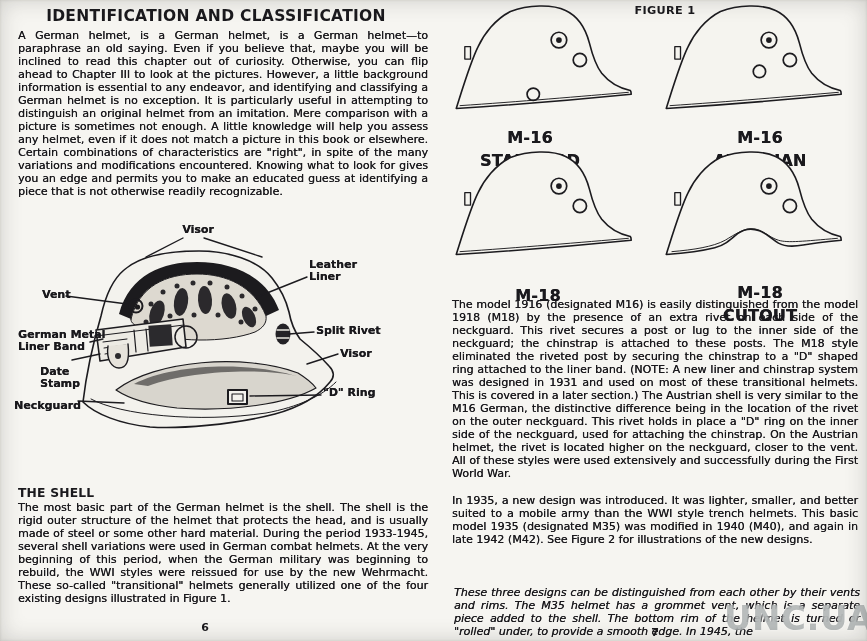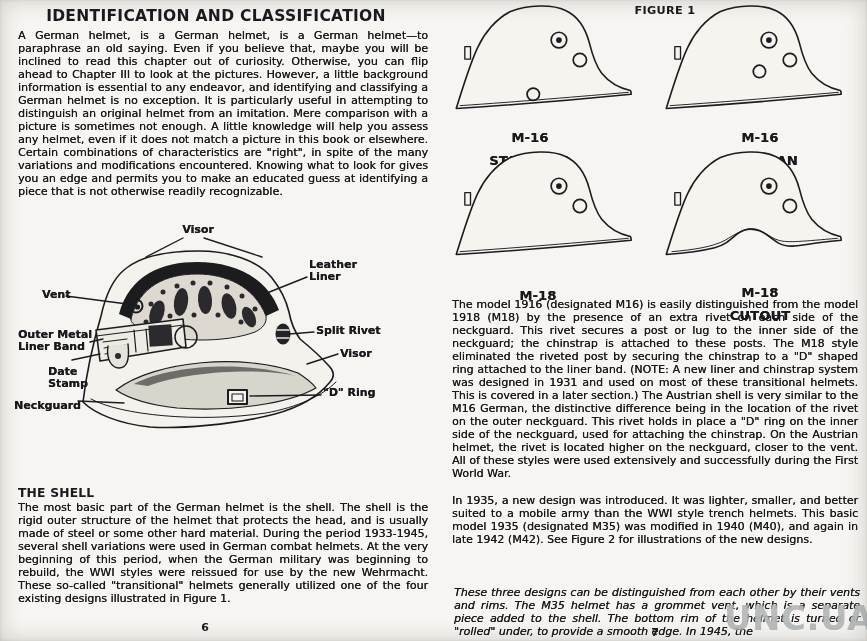--- a/index.html
+++ b/index.html
@@ -17,21 +17,21 @@
   .title{font-weight:bold;font-size:15.5px;letter-spacing:.3px;text-align:center;}
   .body{font-size:11px;line-height:13px;text-align:justify;
     text-shadow:.25px 0 0 currentColor;}
   .note{font-weight:bold;font-size:10.6px;text-align:center;}
   .h2{font-weight:bold;font-size:12.3px;letter-spacing:.2px;}
   .pagenum{font-size:11px;font-weight:bold;text-align:center;}
   .figtitle{font-weight:bold;font-size:11.3px;text-align:center;letter-spacing:.3px;}
   .lbl{font-weight:bold;font-size:11px;line-height:11.6px;white-space:pre-line;
     text-shadow:.2px 0 0 currentColor;}
   .lbl.center{text-align:center;}
-  .cap{font-weight:bold;font-size:13px;line-height:11.5px;text-align:center;
+  .cap{font-weight:bold;font-size:16px;line-height:11.5px;text-align:center;
     letter-spacing:.2px;white-space:pre-line;text-shadow:.2px 0 0 currentColor;}
   .u{text-underline-offset:2px;}
   svg{display:block;}
   .wm{position:absolute;left:724px;top:598px;width:143px;
     font-weight:bold;font-size:34px;letter-spacing:.5px;
     color:rgba(128,134,134,.55);text-shadow:0 0 2px rgba(255,255,255,.9);
     font-family:"DejaVu Sans",sans-serif;}
 </style>
 </head>
 <body>
@@ -115,25 +115,25 @@
           <path d="M321,177 L250,178"></path>
           <path d="M78,183 L124,185"></path>
         </g>
       </g>
     </svg>
 
     <span class="abs lbl center" style="left:166px;top:6px;width:64px;">Visor</span>
     <span class="abs lbl" style="left:309px;top:41px;">Leather
 Liner</span>
     <span class="abs lbl" style="left:42px;top:71px;">Vent</span>
-    <span class="abs lbl" style="left:18px;top:111px;">Outer Metal
+    <span class="abs lbl" style="left:18px;top:111px;">German Metal
 Liner Band</span>
     <span class="abs lbl" style="left:316px;top:107px;">Split Rivet</span>
     <span class="abs lbl" style="left:340px;top:130px;">Visor</span>
-    <span class="abs lbl" style="left:40px;top:148px;margin-left:8px;">Date
+    <span class="abs lbl" style="left:40px;top:148px;">Date
 Stamp</span>
     <span class="abs lbl" style="left:323px;top:169px;">"D" Ring</span>
     <span class="abs lbl" style="left:14px;top:182px;">Neckguard</span>
   </div>
 
 
   <div class="abs h2" style="left:18px;top:486px;">THE SHELL</div>
 
   <div class="abs body" style="left:18px;top:501px;width:410px;">The most basic part of the German helmet is the shell. The shell is the rigid outer structure of the helmet that protects the head, and is usually made of steel or some other hard material. During the period 1933-1945, several shell variations were used in German combat helmets. At the very beginning of this period, when the German military was beginning to rebuild, the WWI styles were reissued for use by the new Wehrmacht. These so-called "transitional" helmets generally utilized one of the four existing designs illustrated in Figure 1.</div>
 

